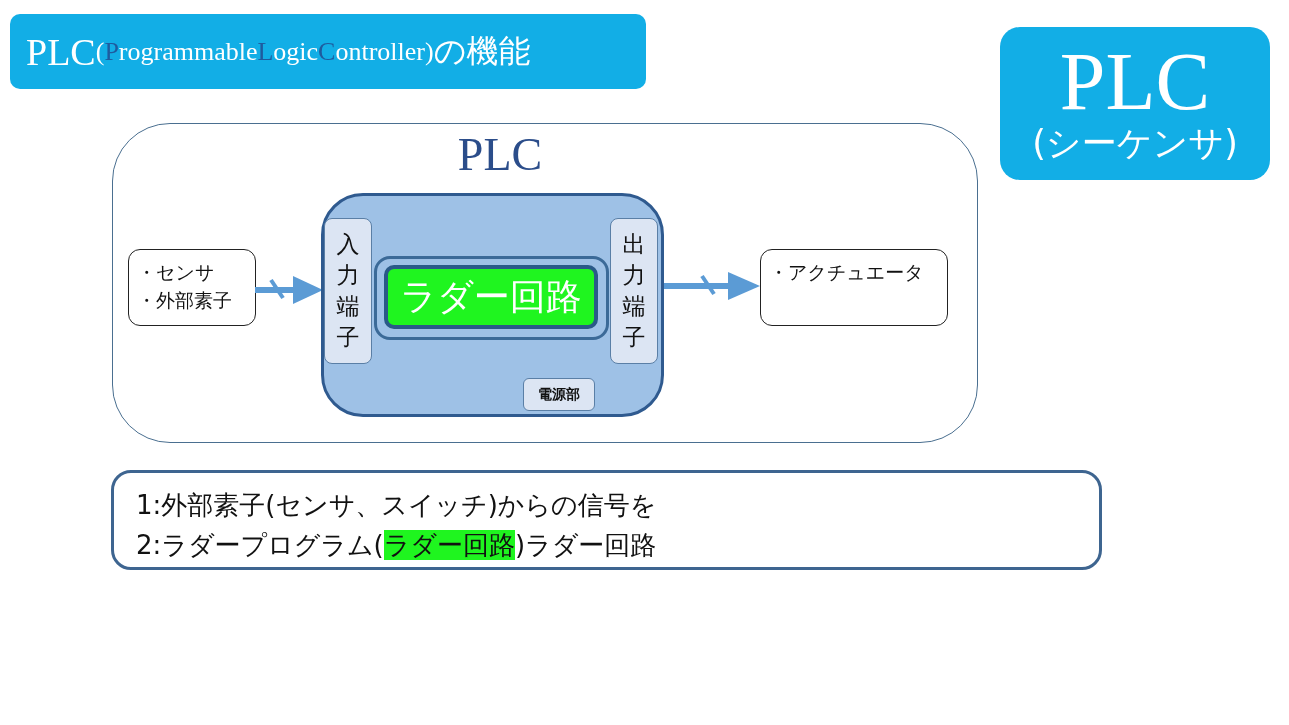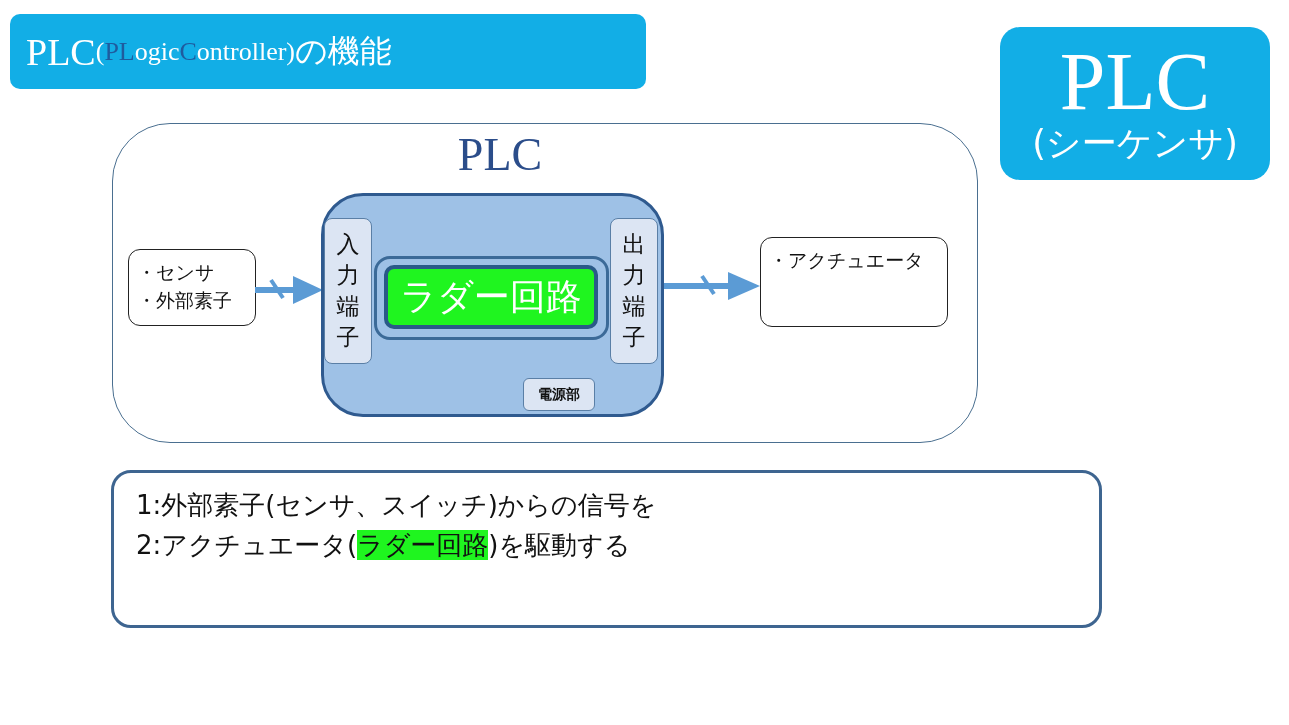--- a/index.html
+++ b/index.html
@@ -62,38 +62,39 @@
   .power-unit {
     position: absolute; left: 523px; top: 378px; width: 72px; height: 33px;
     background: #dce5f3; border: 1px solid #5a7fa6; border-radius: 6px; box-sizing: border-box;
     font-size: 14px; font-weight: bold; display: flex; align-items: center; justify-content: center; color: #111;
   }
   .io-box {
     position: absolute; background: #ffffff; border: 1px solid #222; border-radius: 12px; box-sizing: border-box;
     font-size: 19px; line-height: 28px; padding: 8px 0 0 8px; color: #111;
   }
   .io-box.input { left: 128px; top: 249px; width: 128px; height: 77px; }
-  .io-box.output { left: 760px; top: 237px; width: 188px; height: 90px; }
+  .io-box.output { left: 760px; top: 249px; width: 188px; height: 77px; }
 
   .arrow { position: absolute; }
 
   .summary-box {
-    position: absolute; left: 111px; top: 470px; width: 991px; height: 158px;
+    position: absolute; left: 111px; top: 470px; width: 991px; height: 100px;
     border: 3px solid #3e6590; border-radius: 20px; box-sizing: border-box; background: #ffffff;
     padding: 12px 0 0 22px; font-size: 26px; line-height: 40px; color: #111;
   }
   .summary-box .hl { background: #1ff51f; }
 </style>
 </head>
 <body>
 
 <div class="title-banner">
   <span class="serif big">PLC</span>
     <span class="serif small">(</span>
     <span class="serif small accent">P</span>
+    <span class="serif small">rogrammable </span>
     <span class="serif small accent">L</span>
     <span class="serif small">ogic </span>
     <span class="serif small accent">C</span>
     <span class="serif small">ontroller)</span>
     <span class="jp">の機能</span>
 </div>
 
 <div class="plc-badge">
   <span class="badge-title">PLC</span>
   <span class="badge-sub">(シーケンサ)</span>
@@ -139,14 +140,14 @@
   <line x1="38" y1="8" x2="50" y2="26" stroke="#5b9bd5" stroke-width="4"></line>
   <polygon points="64,4 96,18 64,32" fill="#5b9bd5"></polygon>
 </svg>
 
 <div class="io-box output">
   <div>・アクチュエータ</div>
 </div>
 
 <div class="summary-box">
   <div>1:外部素子(センサ、スイッチ)からの信号を</div>
-  <div><span>2:アクチュエータ(</span><span class="hl">ラダー回路</span><span>)を駆動する</span></div>
+  <div><span>2:ラダープログラム(</span><span class="hl">ラダー回路</span><span>)ラダー回路</span></div>
 </div>
 
 </body></html>

